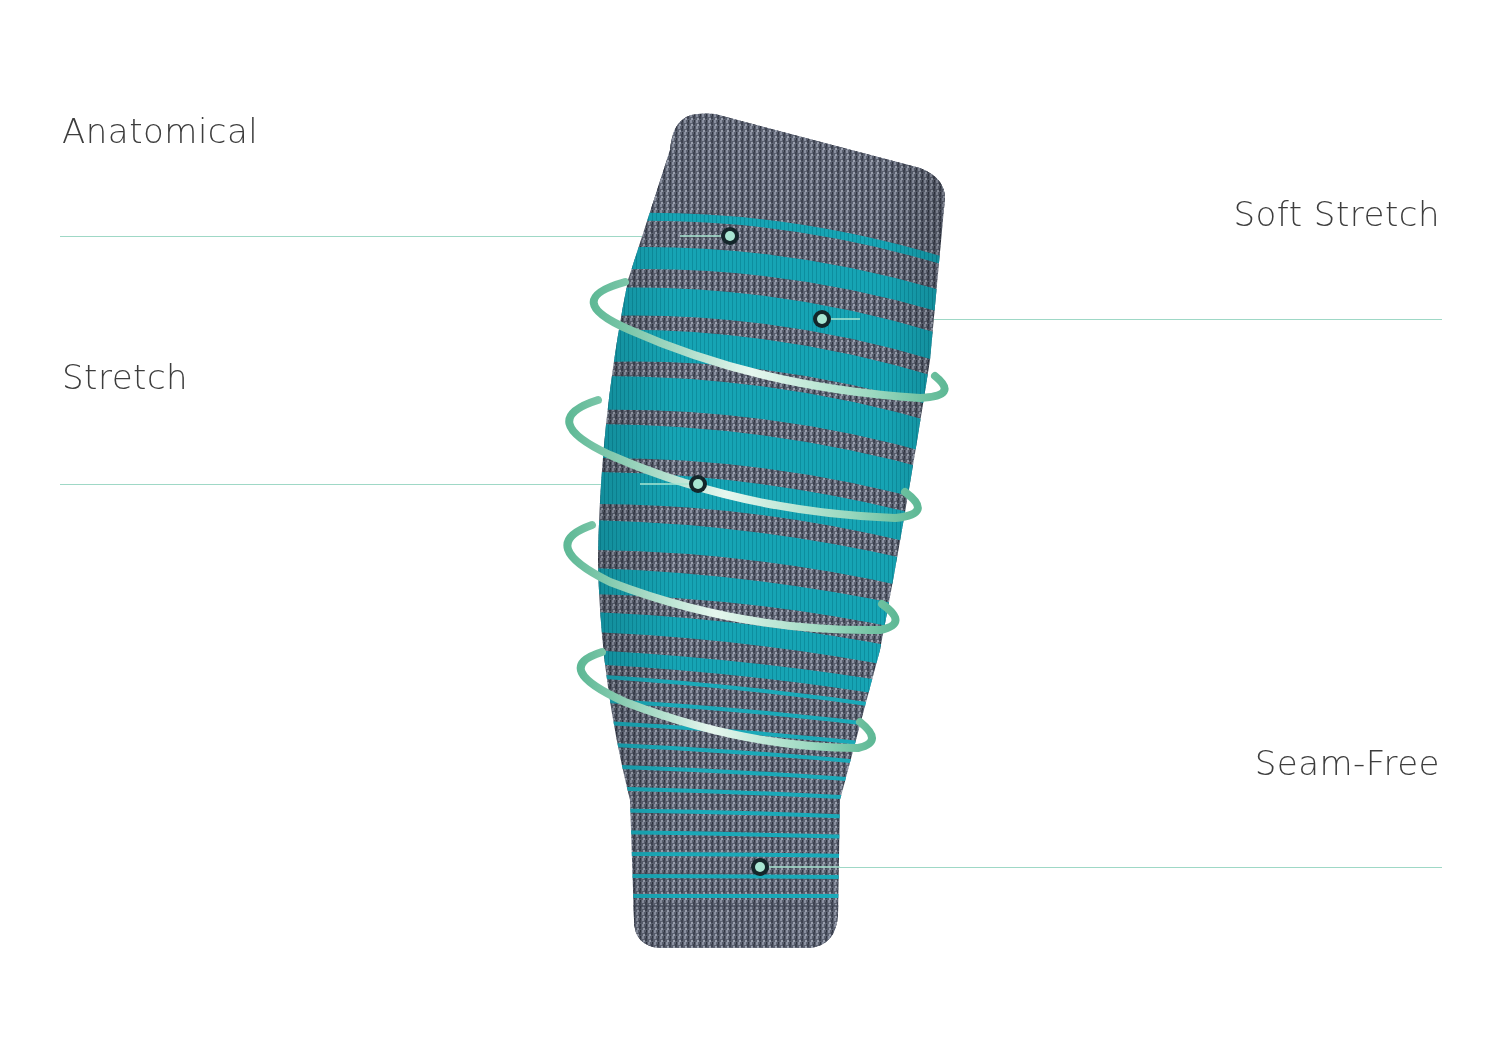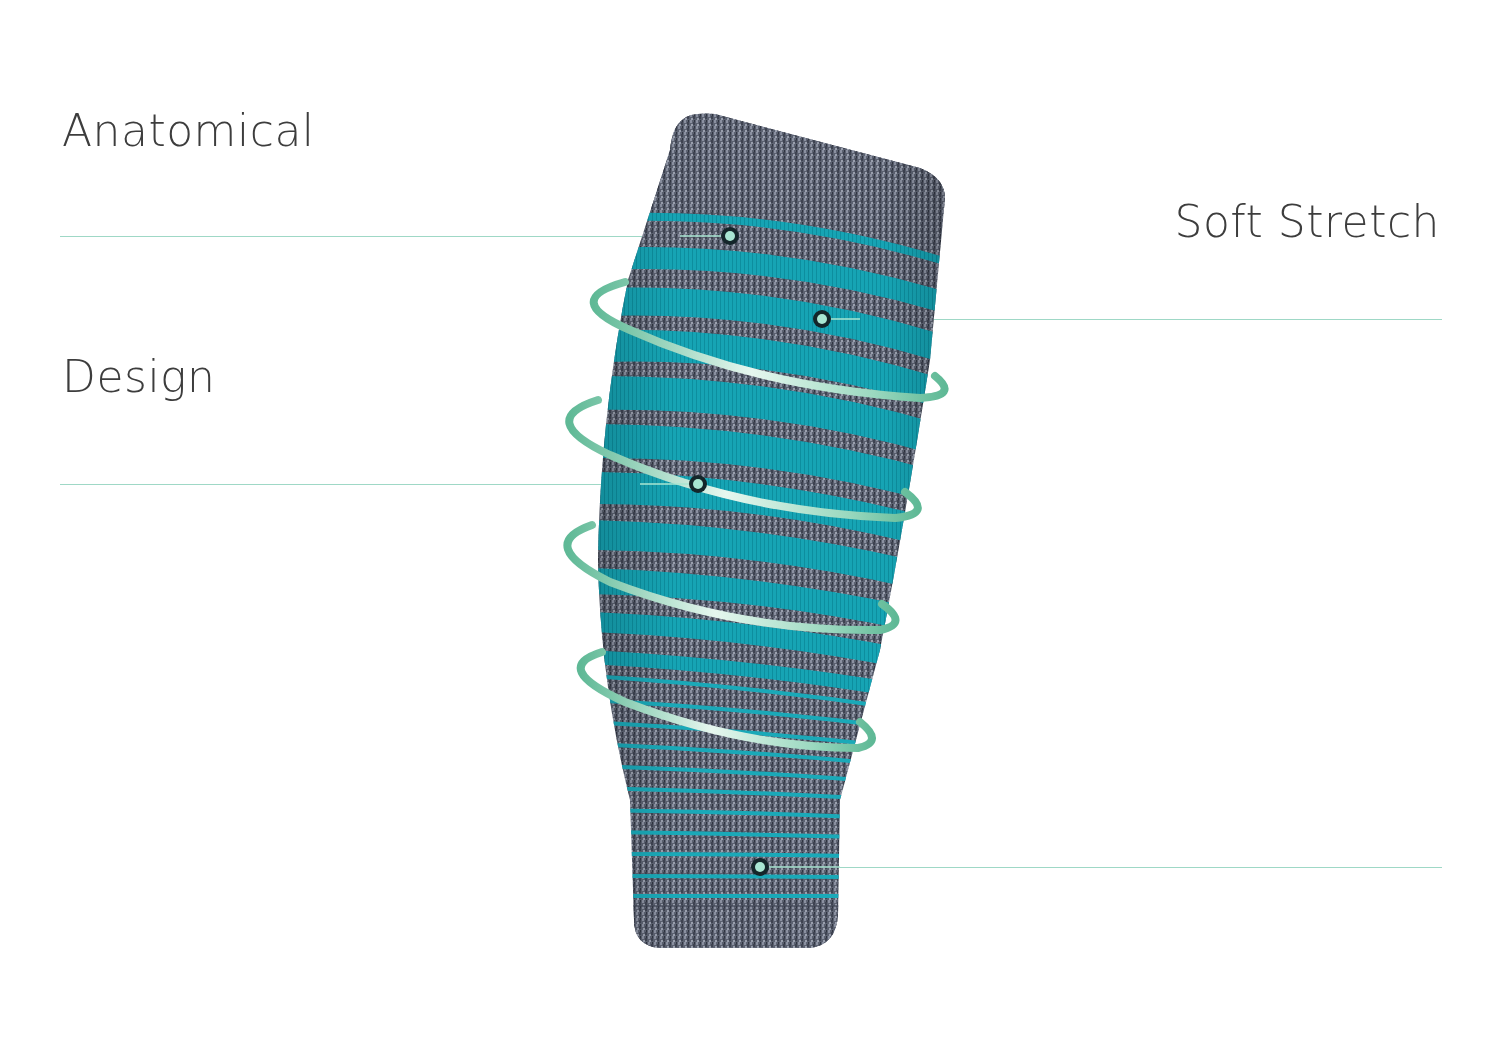--- a/index.html
+++ b/index.html
@@ -1,44 +1,45 @@
 <!DOCTYPE html>
 <html><head>
 <meta charset="utf-8">
 <style>
   html, body { margin:0; padding:0; background:#ffffff; }
   body { width:1500px; height:1060px; position:relative; overflow:hidden;
          font-family:"DejaVu Sans", "Liberation Sans", sans-serif; }
-  .label { position:absolute; color:#3d3d3d; font-size:44px; line-height:62px;
+  .label { position:absolute; color:#3d3d3d; font-size:34px; line-height:62px;
            font-weight:300; letter-spacing:0.5px; }
   .label .line { display:block; white-space:nowrap; }
   .label.left { left:62px; text-align:left; }
-  .label.right { right:60px; text-align:right;margin-top:8px; }
+  .label.right { right:60px; text-align:right; }
   .rule { position:absolute; height:1px; background:#9fd8c6; }
   svg.art { position:absolute; left:0; top:0; }
 </style>
 </head>
 <body>
 
 <div class="label left" style="top:100px;">
   <span class="line">Anatomical</span>
 </div>
 <div class="rule" style="left:60px; top:236px; width:670px;"></div>
 
 <div class="label right" style="top:183px;">
   <span class="line">Soft Stretch</span>
 </div>
 <div class="rule" style="left:822px; top:319px; width:620px;"></div>
 
 <div class="label left" style="top:346px;">
-  <span class="line">Design</span>
+  <span class="line">Stretch</span>
 </div>
 <div class="rule" style="left:60px; top:484px; width:638px;"></div>
 
 <div class="label right" style="top:732px;">
+  <span class="line">Seam-Free</span>
 </div>
 <div class="rule" style="left:760px; top:867px; width:682px;"></div>
 
 <svg class="art" width="1500" height="1060" viewBox="0 0 1500 1060">
   <defs>
     <pattern id="heather" width="6" height="6" patternUnits="userSpaceOnUse">
       <rect width="6" height="6" fill="#5b6170"></rect>
       <rect x="0" y="0" width="2" height="3" fill="#8a90a0"></rect>
       <rect x="3" y="2" width="2" height="3" fill="#3f4452"></rect>
       <rect x="1" y="4" width="2" height="2" fill="#9aa0ae"></rect>

